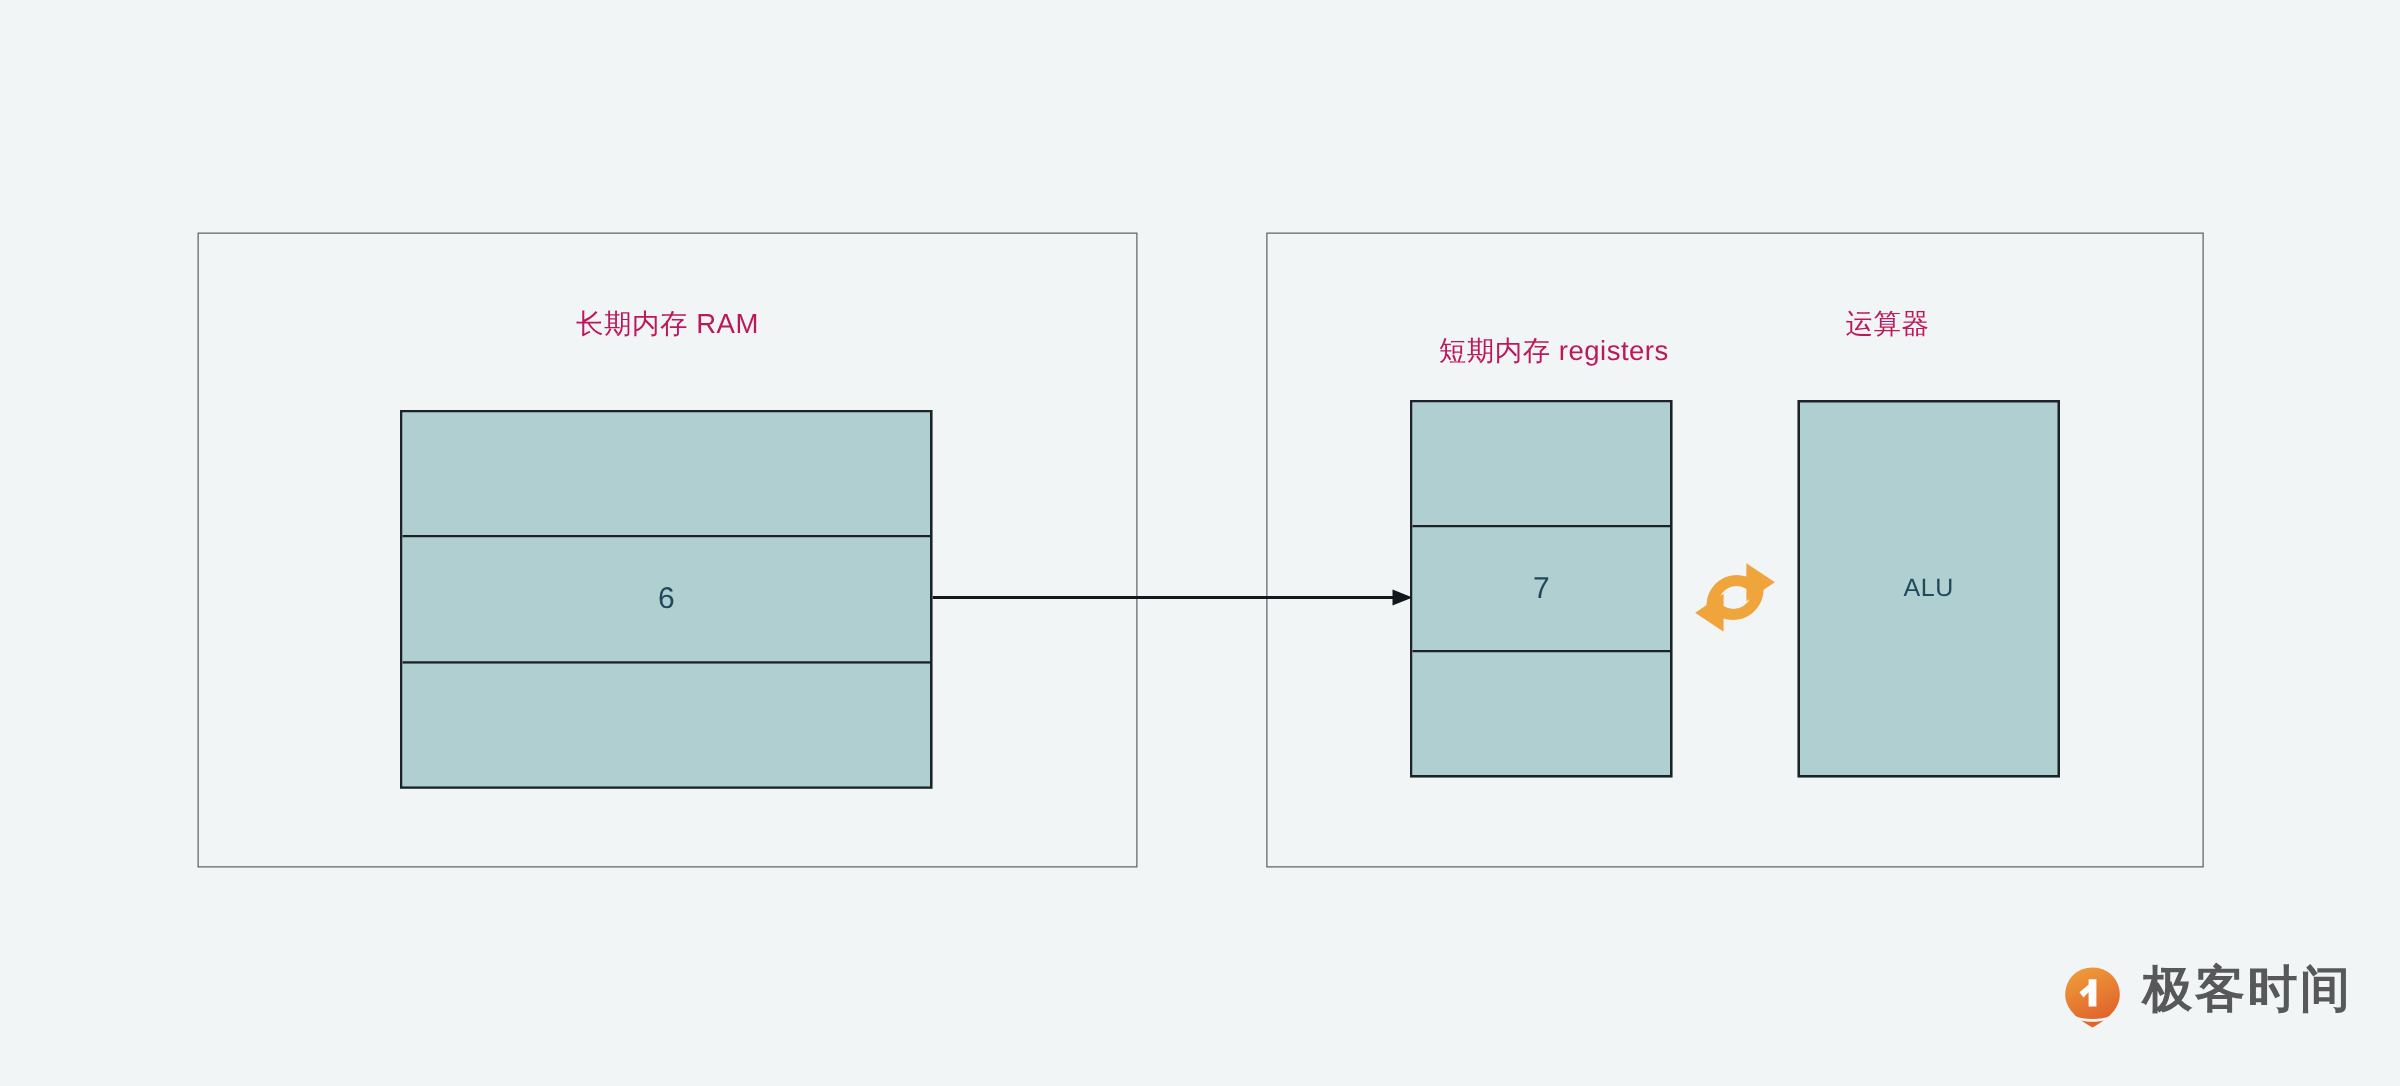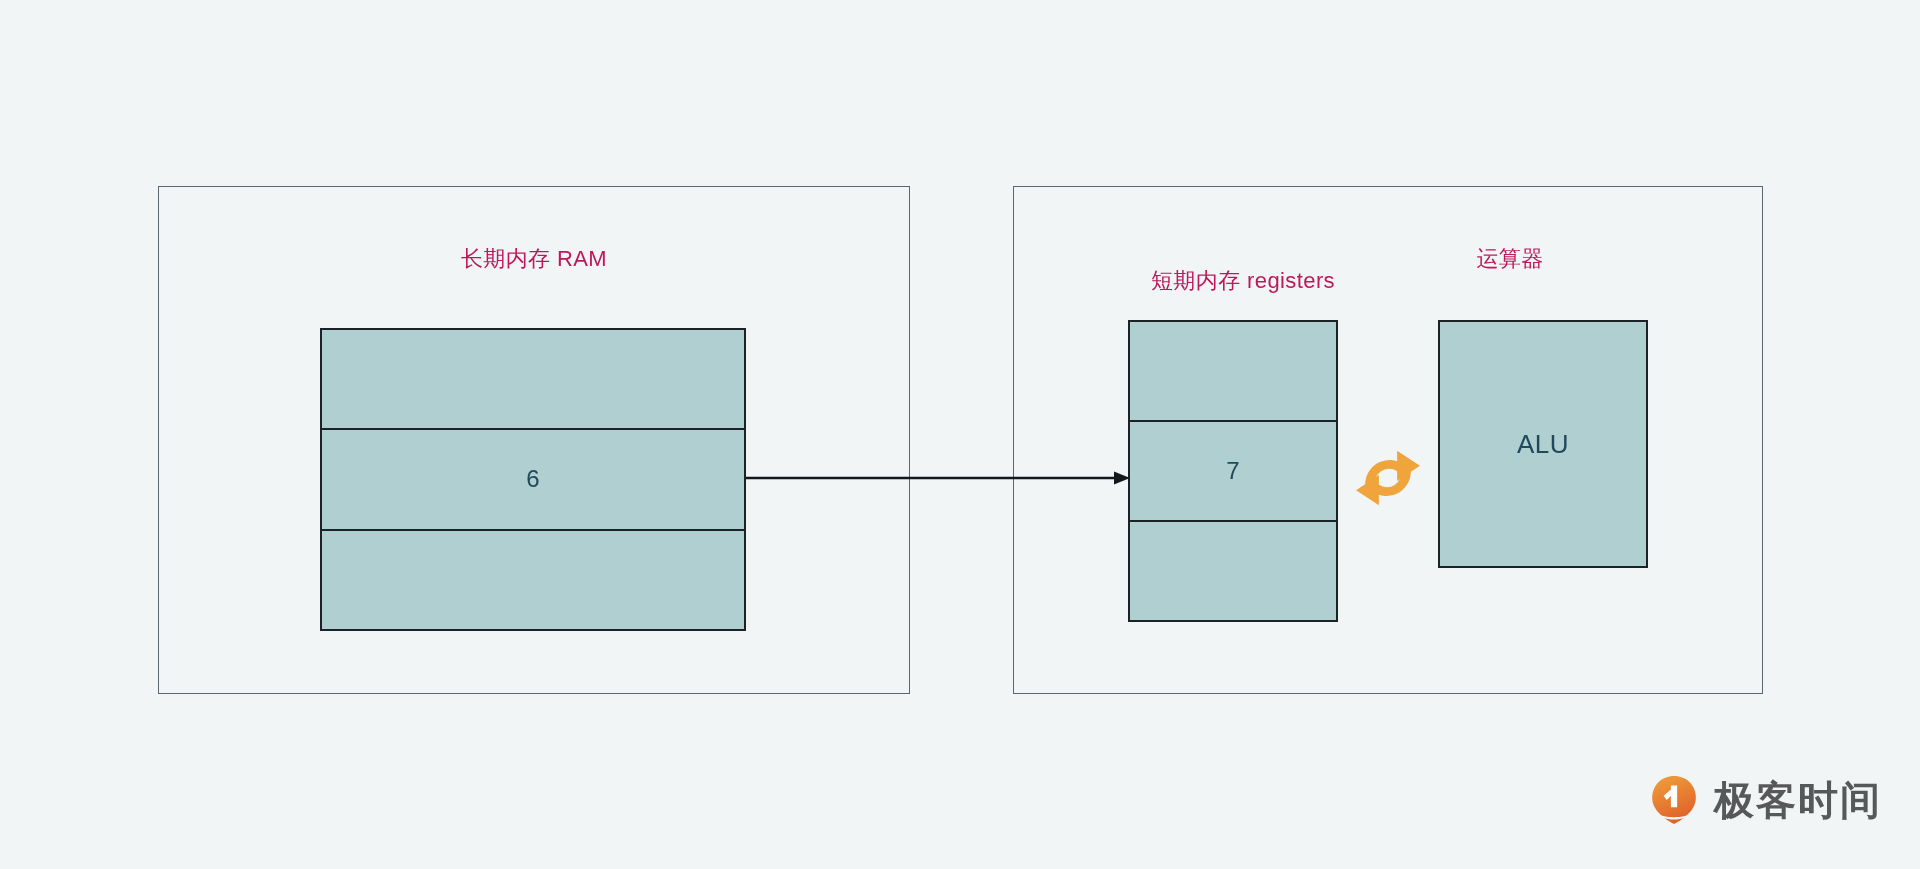--- a/index.html
+++ b/index.html
@@ -110,28 +110,28 @@
   .cell.empty {
     color: transparent;
   }
 
   
   #block-alu {
     position: absolute;
     left: 1438px;
     top: 320px;
     width: 210px;
-    height: 248px;
+    height: 302px;
     box-sizing: border-box;
     border: 2px solid #1c2326;
     background: #b0cfd1;
     display: flex;
     align-items: center;
     justify-content: center;
-    font-size: 26px;
+    font-size: 20px;
     color: #204a5c;
     letter-spacing: 0.5px;
   }
 
   
   #arrow-ram-to-register {
     position: absolute;
     left: 746px;
     top: 471px;
     width: 384px;
@@ -148,21 +148,20 @@
     height: 76px;
   }
 
   
   #brand-watermark {
     position: absolute;
     left: 1648px;
     top: 772px;
     height: 56px;
     display: flex;
-    align-items: center;
     gap: 14px;
   }
   #brand-mark {
     width: 52px;
     height: 52px;
     flex: 0 0 auto;
   }
   #brand-text {
     font-size: 40px;
     font-weight: bold;

